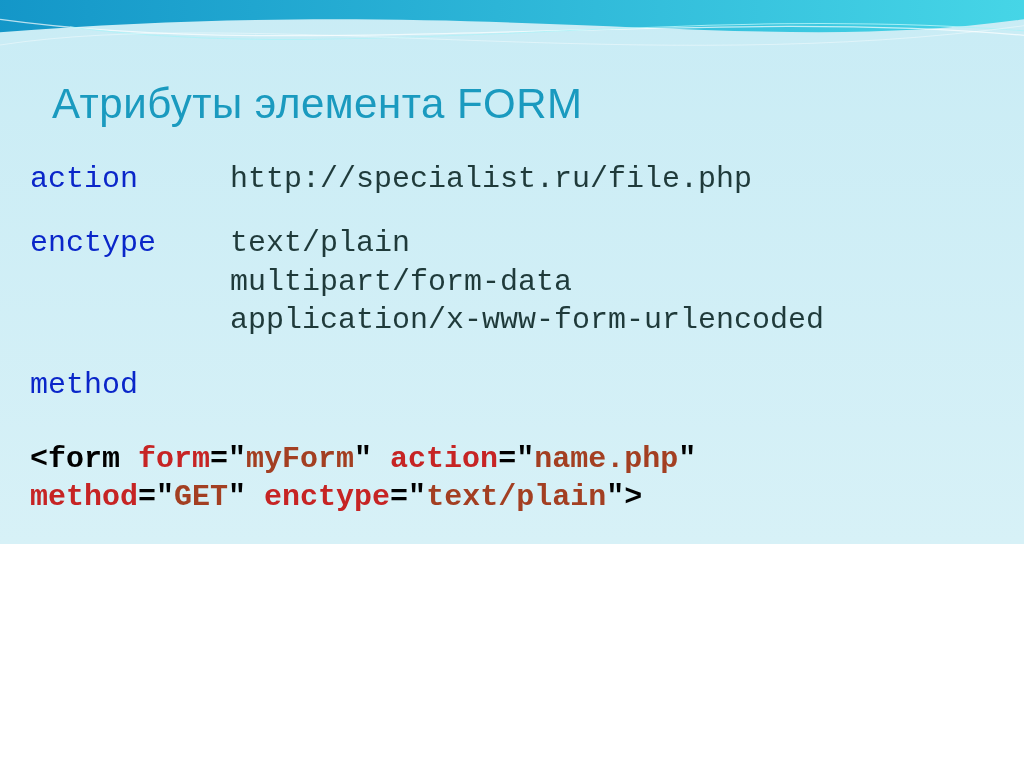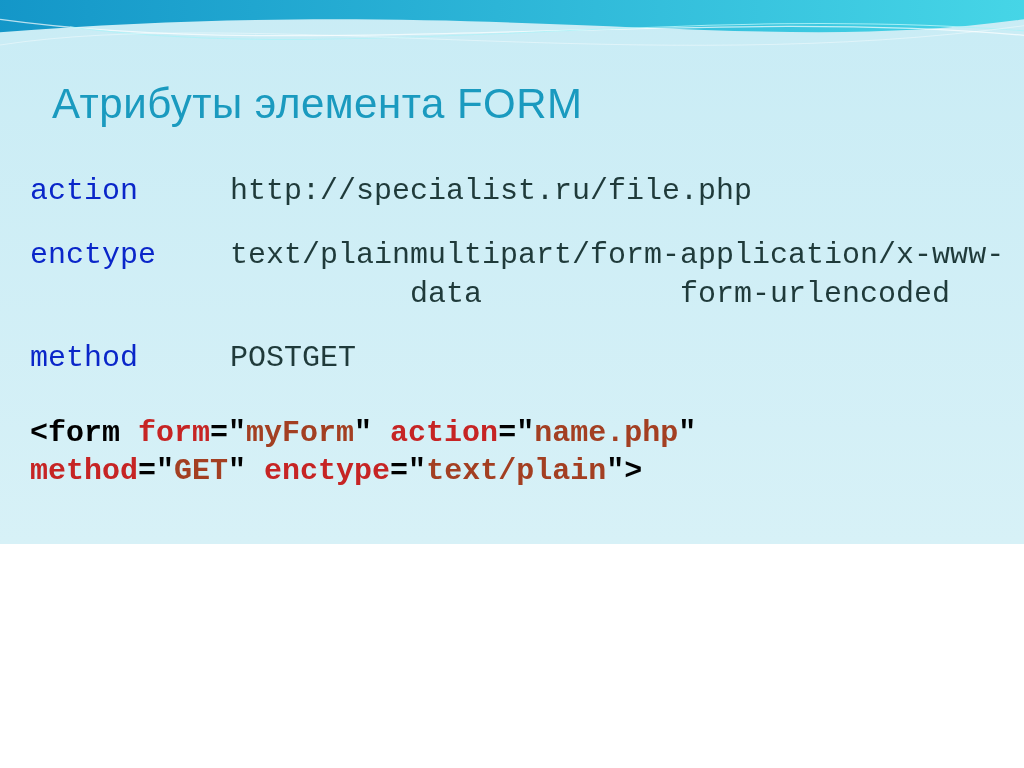--- a/index.html
+++ b/index.html
@@ -30,38 +30,38 @@
     position: absolute;
     top: 80px;
     left: 52px;
     font-family: "Trebuchet MS", "Segoe UI", sans-serif;
     font-size: 42px;
     color: #1a9abf;
     letter-spacing: 0.5px;
   }
   .content {
     position: absolute;
-    top: 172px;
+    top: 160px;
     left: 30px;
     font-family: "Courier New", Courier, monospace;
     font-size: 30px;
     line-height: 1.28;
     color: #1f3a3a;
   }
   .row {
     display: flex;
   }
   .attr {
     color: #0a26c9;
     width: 200px;
     flex: 0 0 200px;
   }
   .vals {
     display: flex;
-    flex-direction: row;
+    flex-direction: column;
   }
   .gap {
     height: 26px;
   }
   .gap2 {
     height: 36px;
   }
   .example {
     font-family: "Courier New", Courier, monospace;
     font-weight: bold;
@@ -107,24 +107,20 @@
         <span>text/plain</span>
         <span>multipart/form-data</span>
         <span>application/x-www-form-urlencoded</span>
       </div>
     </div>
 
     <div class="gap"></div>
 
     <div class="row">
       <div class="attr">method</div>
-      <div class="vals">
-        <span>POST</span>
-        <span>GET</span>
-      </div>
     </div>
 
     <div class="gap2"></div>
 
     <div class="example">
       <div>
         <span class="ex-black">&lt;form </span><span class="ex-red">form</span><span class="ex-black">="</span><span class="ex-brown">myForm</span><span class="ex-black">" </span><span class="ex-red">action</span><span class="ex-black">="</span><span class="ex-brown">name.php</span><span class="ex-black">"</span>
       </div>
       <div>
         <span class="ex-red">method</span><span class="ex-black">="</span><span class="ex-brown">GET</span><span class="ex-black">" </span><span class="ex-red">enctype</span><span class="ex-black">="</span><span class="ex-brown">text/plain</span><span class="ex-black">"&gt;</span>

